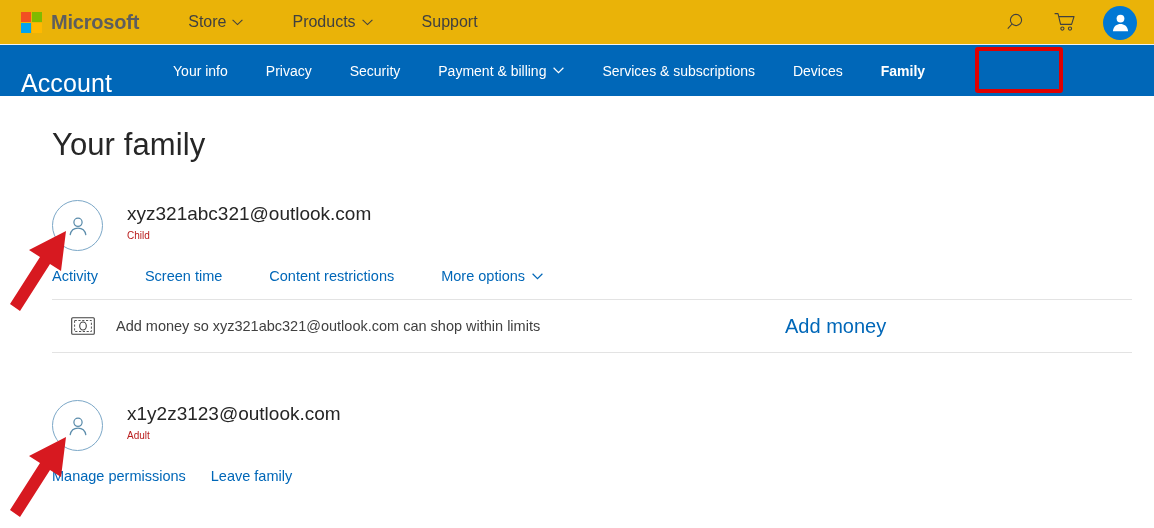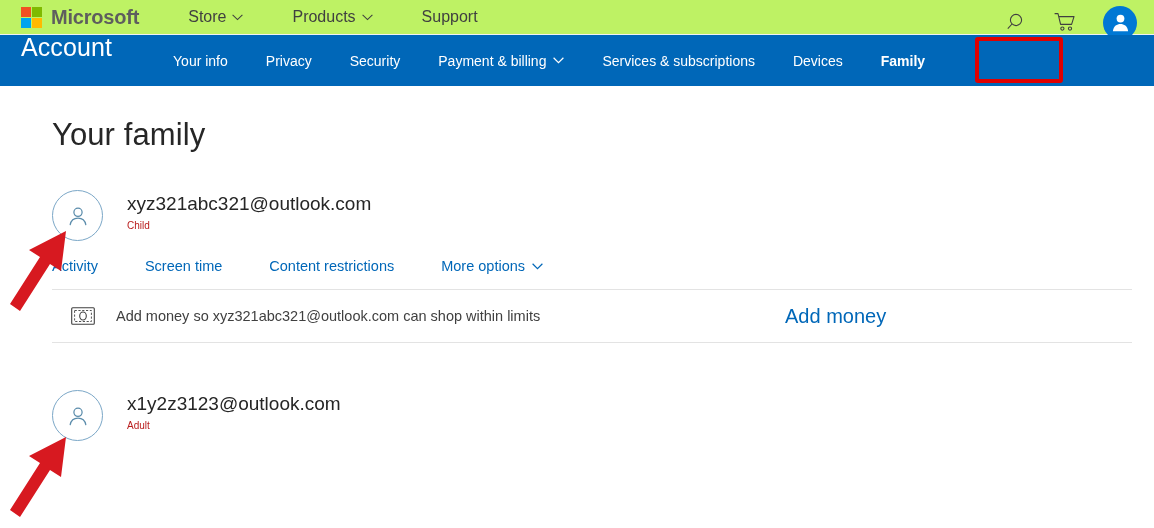--- a/index.html
+++ b/index.html
@@ -8,22 +8,22 @@
     width: 1154px; height: 528px;
     overflow: hidden;
     background: #ffffff;
     font-family: "Liberation Sans", sans-serif;
     -webkit-font-smoothing: antialiased;
   }
 
   
   .ms-header {
     position: relative;
-    height: 35px;
-    background: #bef264;
+    height: 45px;
+    background: #eab308;
     border-bottom: 1px solid #f2f2f2;
     display: flex;
     align-items: center;
   }
   .ms-logo-block {
     display: flex;
     align-items: center;
     margin-left: 21px;
   }
   .ms-squares {
@@ -87,21 +87,21 @@
     align-items: center;
     justify-content: center;
   }
 
   
   .acct-bar {
     position: relative;
     height: 51px;
     background: #0067b8;
     display: flex;
-    align-items: flex-start;
+    align-items: flex-end;
   }
   .acct-title {
     color: #ffffff;
     font-size: 25px;
     font-weight: 300;
     margin-left: 21px;
     letter-spacing: 0.1px;
     line-height: 1;
   }
   .acct-tabs {
@@ -384,20 +384,24 @@
           <circle cx="13" cy="9.3" r="4.1" fill="none" stroke="#5b8cab" stroke-width="1.25"></circle>
           <path d="M5.2 21.6 C6.1 16.6 9.4 15 13 15 C16.6 15 19.9 16.6 20.8 21.6" fill="none" stroke="#5b8cab" stroke-width="1.25" stroke-linecap="round"></path>
         </svg>
       </div>
       <div class="member-text">
         <div class="member-email">x1y2z3123@outlook.com</div>
         <div class="member-role">Adult</div>
       </div>
     </div>
 
+    <div class="member-links">
+      <div class="mlink">Manage permissions</div>
+      <div class="mlink">Leave family</div>
+    </div>
   </div>
 </div>
 
 <svg class="arrow-svg" id="arrow-1" width="82" height="88" viewBox="0 0 82 88">
   <path d="M62 3 L25 22 L36 29 L6 76 L16 83 L46 36 L57 43 Z" fill="#d71920"></path>
 </svg>
 
 <svg class="arrow-svg" id="arrow-2" width="82" height="88" viewBox="0 0 82 88">
   <path d="M62 3 L25 22 L36 29 L6 76 L16 83 L46 36 L57 43 Z" fill="#d71920"></path>
 </svg>

